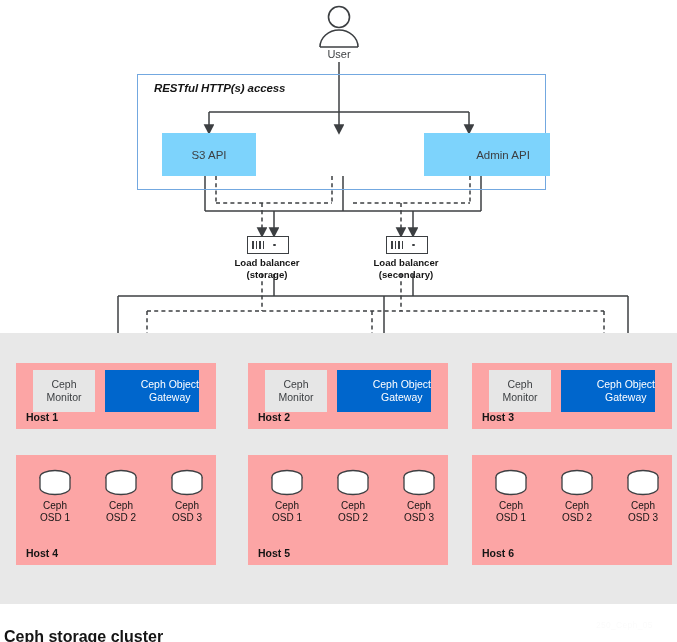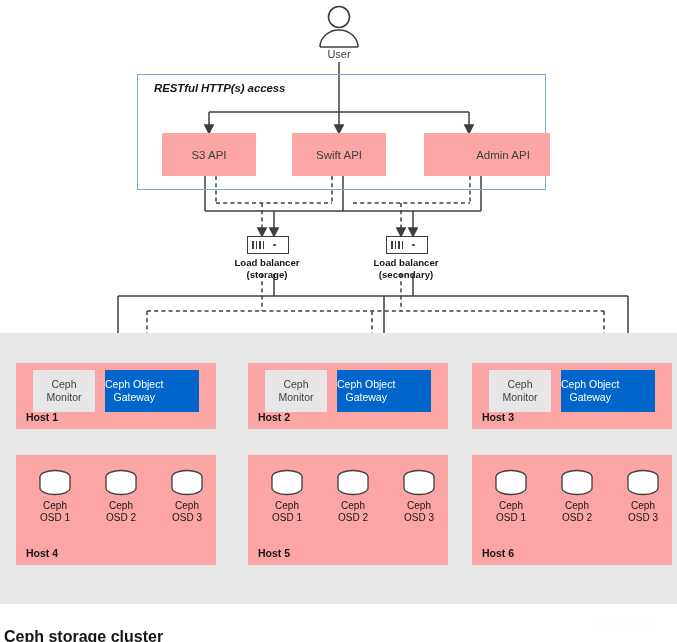--- a/index.html
+++ b/index.html
@@ -23,21 +23,21 @@
   #restful-frame{
     left:137px;top:74px;width:407px;height:114px;
     border:1.5px solid #73a8e0;background:transparent;
   }
   #restful-title{
     left:154px;top:82px;font-size:11.5px;font-weight:bold;color:#151515;letter-spacing:-0.1px;font-style:italic;
   }
 
   
   .api-box{
-    height:43px;background:#fca5a5;
+    height:43px;background:#7dd3fc;
     display:flex;align-items:center;justify-content:center;
     font-size:11.5px;color:#3c3f42;
   }
   #api-s3{left:162px;top:133px;width:94px;}
   #api-swift{left:292px;top:133px;width:94px;}
   #api-admin{left:424px;top:133px;width:94px;padding-left:32px;}
 
   
   .lb-icon{
     width:40px;height:16px;border:1.4px solid #3c3f42;background:#ffffff;
@@ -61,21 +61,21 @@
   .host{position:absolute;background:#fca5a5;}
   .host-name{position:absolute;left:10px;bottom:6px;font-size:10.5px;font-weight:bold;color:#151515;}
 
   .mon-box{
     position:absolute;background:#e6e6e6;
     display:flex;align-items:center;justify-content:center;text-align:center;
     font-size:10.5px;color:#3c3f42;line-height:13px;
   }
   .gw-box{
     position:absolute;background:#0066cc;
-    display:flex;align-items:center;justify-content:flex-start;text-align:center;
+    display:flex;align-items:center;justify-content:flex-end;text-align:center;
     font-size:10.5px;color:#ffffff;line-height:13px;
   }
 
   .osd{position:absolute;width:54px;text-align:center;}
   .osd-cyl{width:36px;height:28px;margin:0 auto;}
   .osd-label{font-size:10px;color:#151515;line-height:12px;margin-top:3px;}
 
   #watermark{
     left:596px;top:620px;font-size:8.5px;color:#fbfbfb;letter-spacing:.3px;
   }
@@ -167,23 +167,20 @@
     </svg>
   </div>
   <div class="abs" id="user-label">User</div>
 
   <div class="abs" id="restful-frame"></div>
   <div class="abs" id="restful-title">RESTful HTTP(s) access</div>
 
   <div class="abs api-box" id="api-s3">
     <span>S3 API</span>
   </div>
-  <div class="abs api-box" id="api-swift">
-    <span>Swift API</span>
-  </div>
   <div class="abs api-box" id="api-admin">
     <span>Admin API</span>
   </div>
 
   <div class="abs lb-icon" id="lb-primary-icon">
     <span class="lb-bars">
         <i></i>
         <i></i>
         <i></i>
         <i></i>

